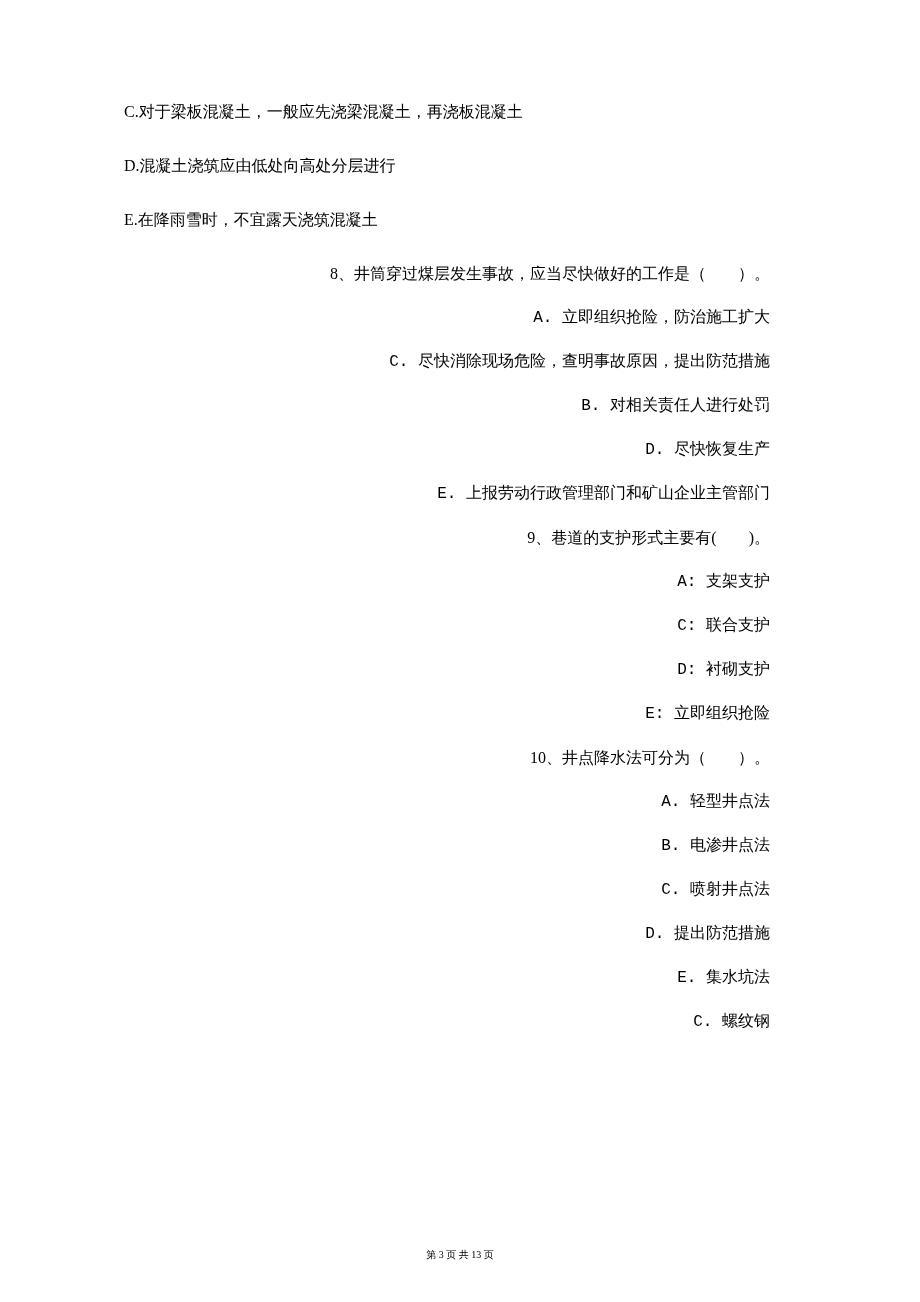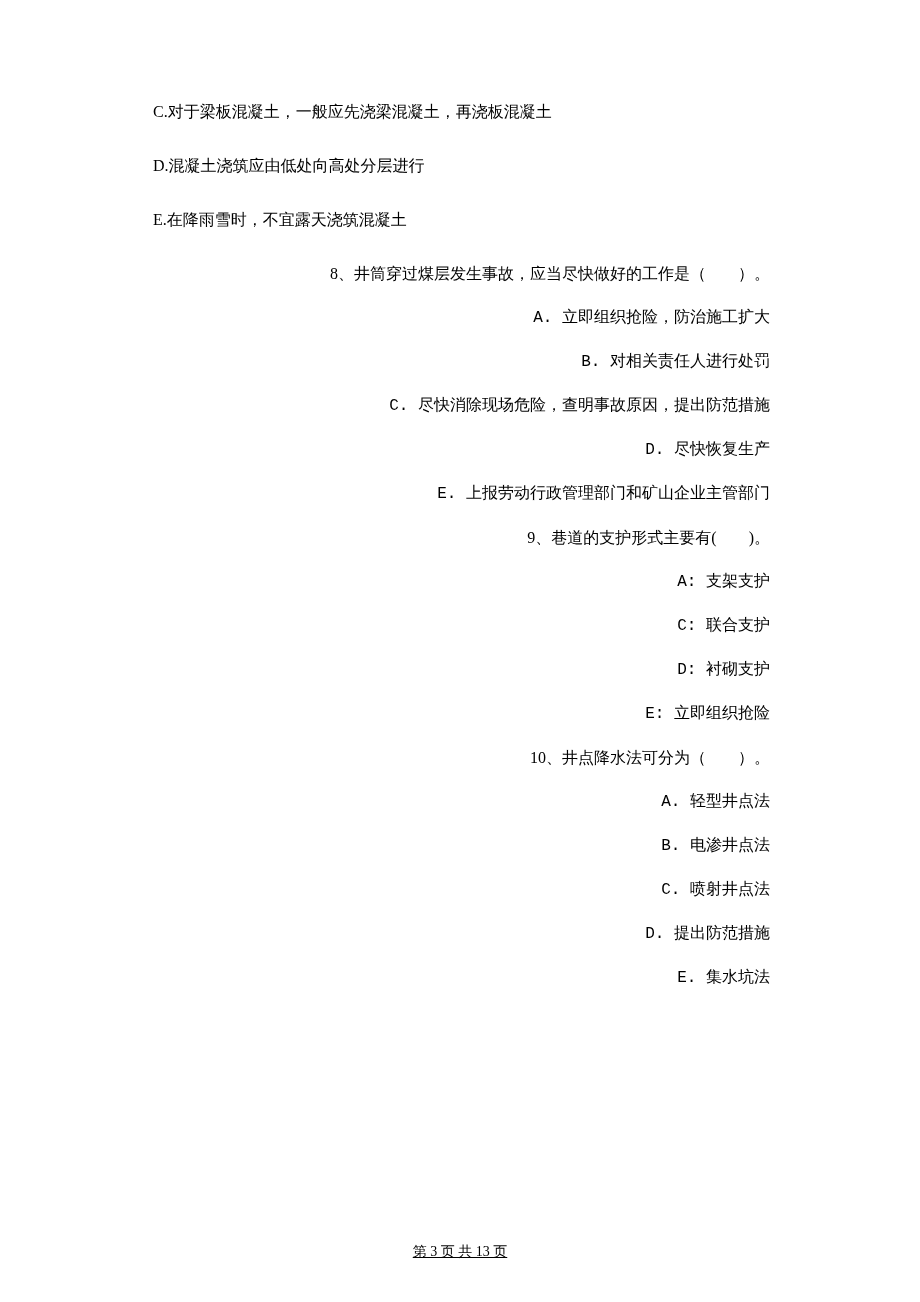--- a/index.html
+++ b/index.html
@@ -8,21 +8,21 @@
     background: #ffffff;
     font-family: "SimSun", "宋体", serif;
     font-size: 16px;
     color: #000000;
     width: 920px;
     height: 1302px;
     position: relative;
     line-height: 1.5;
   }
   .page {
-    padding: 100px 150px 40px 113px;
+    padding: 100px 150px 40px 84px;
   }
   .opt-continued {
     margin-left: 40px;
     margin-bottom: 30px;
   }
   .question {
     margin-bottom: 20px;
     text-align: right;
   }
   .q-stem {
@@ -31,41 +31,40 @@
   .opt {
     margin-left: 44px;
     margin-bottom: 20px;
     font-family: Liberation Mono, monospace;
   }
   .footer {
     position: absolute;
     bottom: 40px;
     width: 100%;
     text-align: center;
-    font-size: 14px;
+    font-size: 10px;
     left: 0;
-    text-decoration: underline;
   }
 </style>
 </head>
 <body>
 
 <div class="page">
 
   <div>
     <div class="opt-continued">C.对于梁板混凝土，一般应先浇梁混凝土，再浇板混凝土</div>
     <div class="opt-continued">D.混凝土浇筑应由低处向高处分层进行</div>
     <div class="opt-continued">E.在降雨雪时，不宜露天浇筑混凝土</div>
   </div>
 
   <div class="question">
     <div class="q-stem">8、井筒穿过煤层发生事故，应当尽快做好的工作是（　　）。</div>
     <div class="opt">A.  立即组织抢险，防治施工扩大</div>
+    <div class="opt">C.  尽快消除现场危险，查明事故原因，提出防范措施</div>
     <div class="opt">B.  对相关责任人进行处罚</div>
-    <div class="opt">C.  尽快消除现场危险，查明事故原因，提出防范措施</div>
     <div class="opt">D.  尽快恢复生产</div>
     <div class="opt">E.  上报劳动行政管理部门和矿山企业主管部门</div>
   </div>
 
   <div class="question">
     <div class="q-stem">9、巷道的支护形式主要有(　　)。</div>
     <div class="opt">A:  支架支护</div>
     <div class="opt">C:  联合支护</div>
     <div class="opt">D:  衬砌支护</div>
     <div class="opt">E:  立即组织抢险</div>
@@ -74,17 +73,18 @@
   <div class="question">
     <div class="q-stem">10、井点降水法可分为（　　）。</div>
     <div class="opt">A.  轻型井点法</div>
     <div class="opt">B.  电渗井点法</div>
     <div class="opt">C.  喷射井点法</div>
     <div class="opt">D.  提出防范措施</div>
     <div class="opt">E.  集水坑法</div>
   </div>
 
   <div class="question">
+    <div class="opt">C.  螺纹钢</div>
   </div>
 
 </div>
 
 <div class="footer">第 3 页 共 13 页</div>
 
 </body></html>

